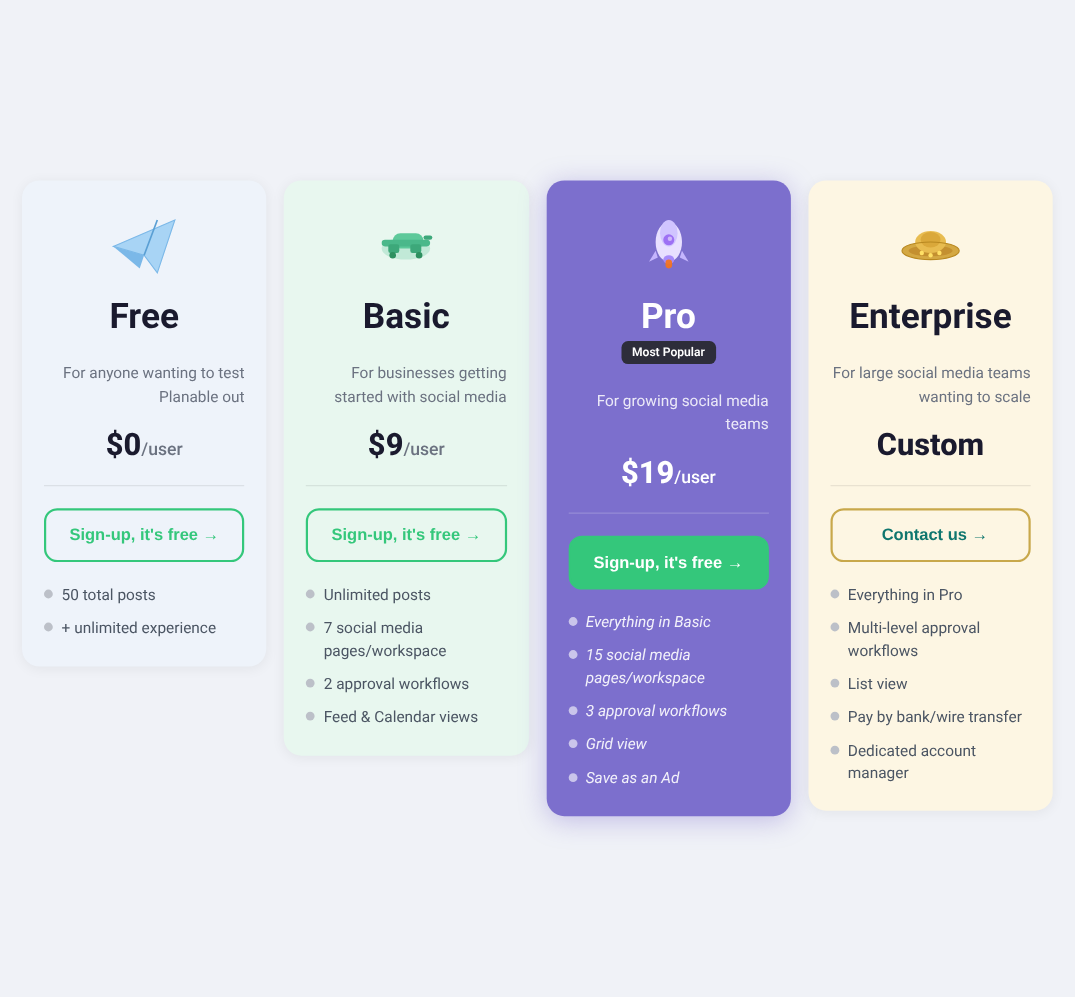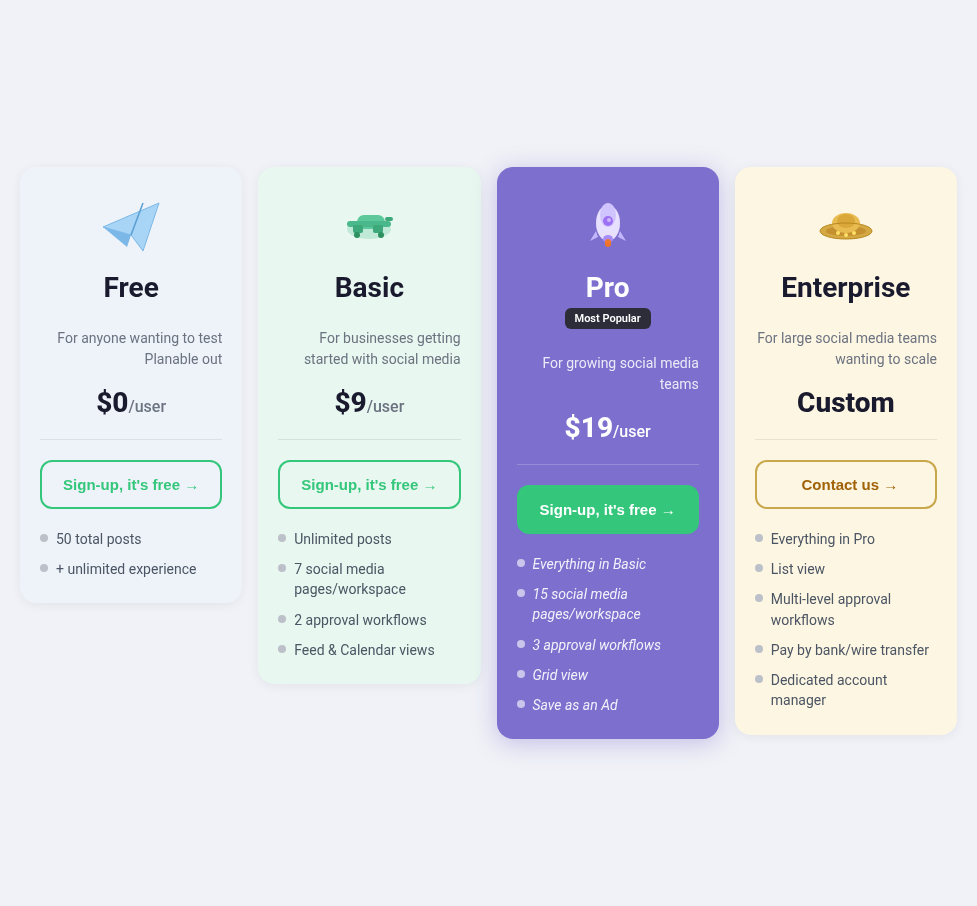--- a/index.html
+++ b/index.html
@@ -55,21 +55,21 @@
     .plan-icon {
       width: 72px;
       height: 72px;
       display: flex;
       align-items: center;
       justify-content: center;
       font-size: 48px;
     }
 
     .plan-name {
-      font-size: 28px;
+      font-size: 32px;
       font-weight: 700;
       color: #1a1a2e;
       text-align: center;
     }
 
     .plan-card.pro .plan-name {
       color: #ffffff;
     }
 
     .most-popular-badge {
@@ -157,21 +157,21 @@
 
     .cta-solid-green {
       background: #34c77b;
       border-color: #34c77b;
       color: white;
     }
 
     .cta-outline-gold {
       background: transparent;
       border-color: #c8a84b;
-      color: #a16207;
+      color: #0f766e;
       padding-left: 22px;
     }
 
     .features-list {
       list-style: none;
       display: flex;
       flex-direction: column;
       gap: 10px;
     }
 
@@ -338,25 +338,25 @@
       <div class="plan-price"><span class="price-amount">Custom</span></div>
       <hr class="divider">
       <button class="plan-cta cta-outline-gold">Contact us →</button>
       <ul class="features-list">
         <li>
         <span class="bullet"></span>
         <span>Everything in Pro</span>
       </li>
         <li>
         <span class="bullet"></span>
+        <span>Multi-level approval workflows</span>
+      </li>
+        <li>
+        <span class="bullet"></span>
         <span>List view</span>
-      </li>
-        <li>
-        <span class="bullet"></span>
-        <span>Multi-level approval workflows</span>
       </li>
         <li>
         <span class="bullet"></span>
         <span>Pay by bank/wire transfer</span>
       </li>
         <li>
         <span class="bullet"></span>
         <span>Dedicated account manager</span>
       </li>
       </ul>

